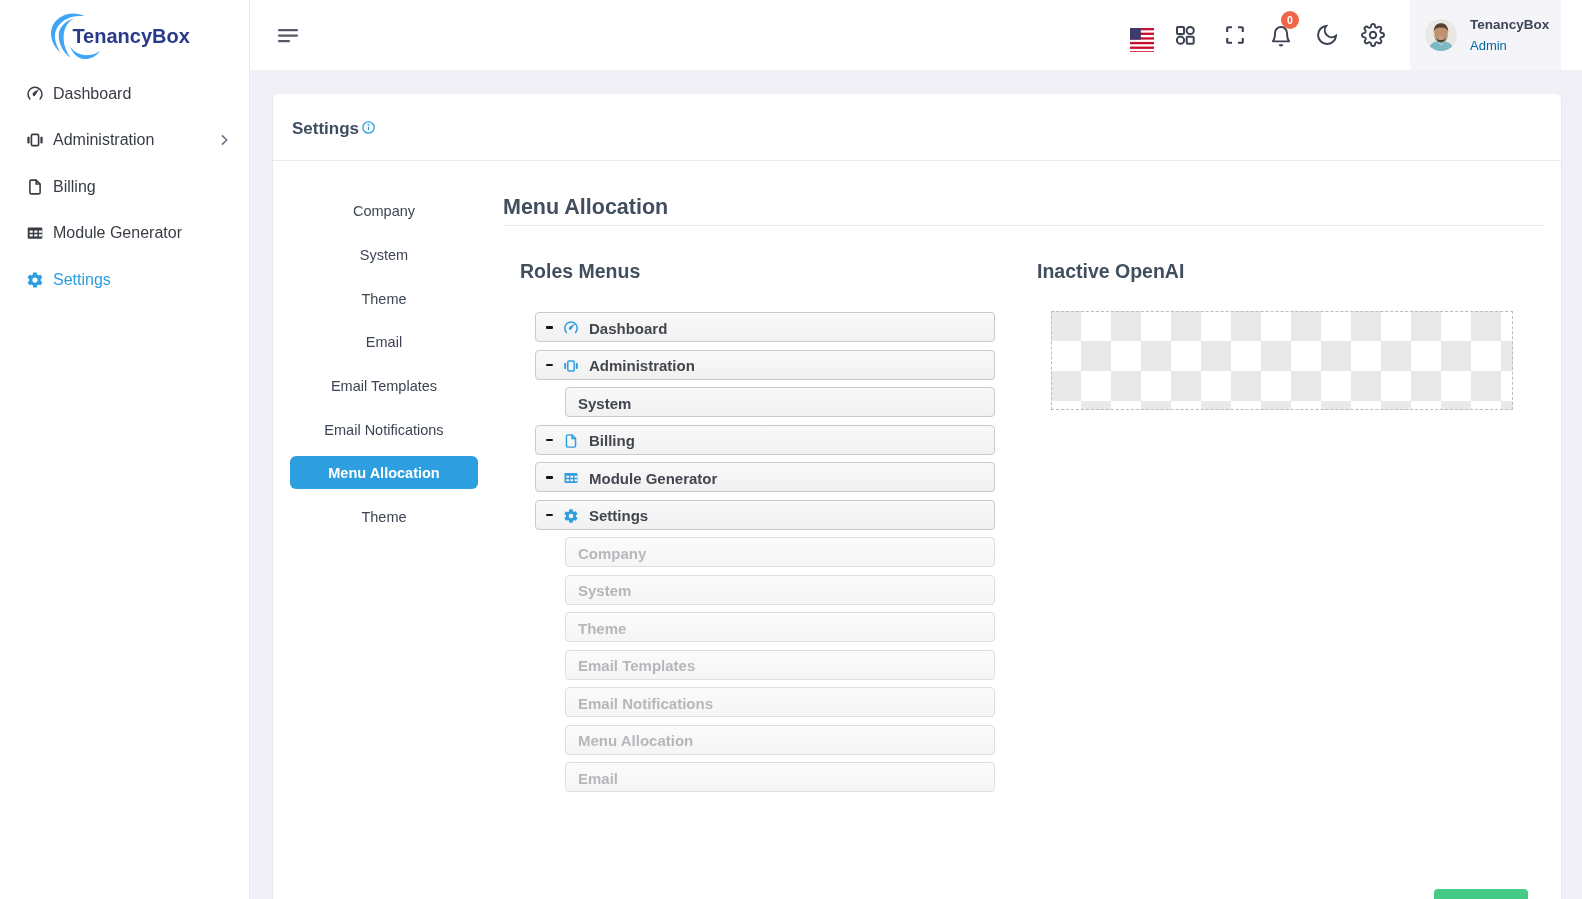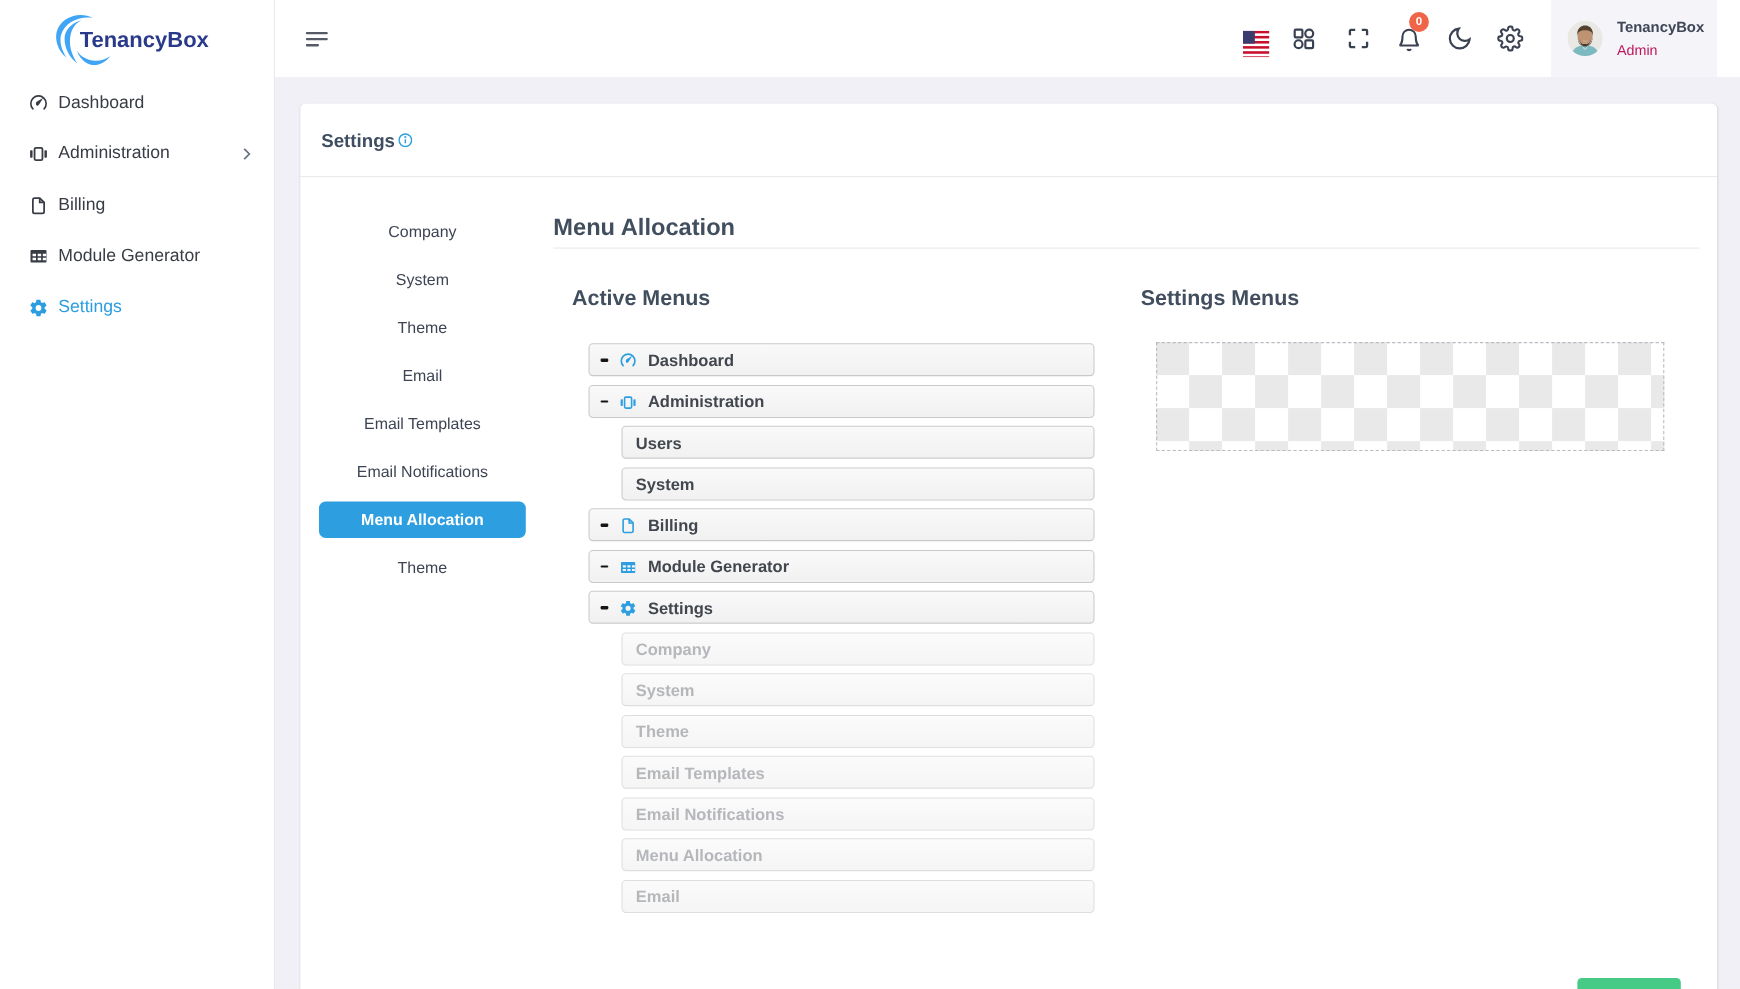--- a/index.html
+++ b/index.html
@@ -10,21 +10,21 @@
 #logo{position:absolute;left:45px;top:8px;width:180px;height:58px;}
 .snav{position:absolute;left:0;width:250px;height:47px;display:flex;align-items:center;padding-left:26px;color:#383c44;font-size:16px;}
 .snav .sicon{width:18px;height:18px;margin-right:9px;flex:0 0 auto;}
 .snav.active{color:#2b9de0;}
 .chev{position:absolute;left:216px;top:15px;}
 
 #topbar{position:absolute;left:250px;top:0;width:1332px;height:70px;background:#fff;z-index:4;}
 .tico{position:absolute;top:23px;width:24px;height:24px;}
 #userblk{position:absolute;left:1160px;top:0;width:151px;height:70px;background:#f4f4f9;}
 #uname{position:absolute;left:60px;top:16.5px;font-size:13.5px;font-weight:bold;color:#3f4656;}
-#urole{position:absolute;left:60px;top:37.5px;font-size:13px;color:#be185d;}
+#urole{position:absolute;left:60px;top:37.5px;font-size:13px;color:#0369a1;}
 #badge{position:absolute;left:1031px;top:11px;width:18px;height:18px;border-radius:50%;background:#f06548;color:#fff;font-size:10.5px;font-weight:bold;text-align:center;line-height:18px;}
 
 #main{position:absolute;left:250px;top:70px;width:1332px;height:829px;background:#f0f0f6;}
 #card{position:absolute;left:23px;top:24px;width:1288px;height:1000px;background:#fff;border-radius:5px;box-shadow:0 1px 2px rgba(56,65,74,.15);}
 #cardtitle{position:absolute;left:19px;top:119px;font-size:17px;font-weight:bold;color:#3f4d62;}
 #cardtitle{top:25px;}
 #infoico{position:absolute;left:89px;top:27px;}
 #hr1{position:absolute;left:0;top:66px;width:1288px;height:1px;background:#e9ebec;}
 .tab{position:absolute;left:17px;width:188px;height:33px;display:flex;align-items:center;justify-content:center;font-size:14.5px;color:#3d4453;border-radius:6px;}
 .tab.active{background:#2d9fe0;color:#fff;font-weight:bold;}
@@ -184,45 +184,42 @@
     <div class="tab" style="top:144px;">System</div>
     <div class="tab" style="top:188px;">Theme</div>
     <div class="tab" style="top:231px;">Email</div>
     <div class="tab" style="top:275px;">Email Templates</div>
     <div class="tab" style="top:319px;">Email Notifications</div>
     <div class="tab active" style="top:362px;">Menu Allocation</div>
     <div class="tab" style="top:406px;">Theme</div>
 
     <div id="mahead">Menu Allocation</div>
     <div id="hr2"></div>
-    <div id="acthead">Active Menus</div>
-    <div id="inacthead">Settings Menus</div>
+    <div id="acthead">Roles Menus</div>
+    <div id="inacthead">Inactive OpenAI</div>
 
     <div id="list">
       <div class="itm">
             <span class="minus"></span>
         <svg class="iico" viewBox="0 0 24 24" fill="none" stroke="#2d9fe0" stroke-width="2.3">
               <path d="M5.2 18.6 A 9.3 9.3 0 1 1 18.8 18.6" stroke-linecap="round"></path>
               <path d="M9.8 14.6c-1.3-1.3-1.3-3.4 0-4.6l8-4.9-4.9 8c-.9 1.5-2.1 2.4-3.1 1.5z" fill="#2d9fe0" stroke="none"></path>
             </svg>
         <span class="lbl">Dashboard</span>
           </div>
       <div class="itm">
             <span class="minus"></span>
         <svg class="iico" viewBox="0 0 24 24" fill="#2d9fe0">
               <rect x="7.2" y="4.5" width="9.6" height="15" rx="1.8" fill="none" stroke="#2d9fe0" stroke-width="2.2"></rect>
               <rect x="1.8" y="7.5" width="3" height="9" rx="1"></rect>
               <rect x="19.2" y="7.5" width="3" height="9" rx="1"></rect>
             </svg>
         <span class="lbl">Administration</span>
           </div>
       <div class="itm sub">
-            <span class="lbl">Users</span>
-          </div>
-      <div class="itm sub">
             <span class="lbl">System</span>
           </div>
       <div class="itm">
             <span class="minus"></span>
         <svg class="iico" viewBox="0 0 24 24" fill="none" stroke="#2d9fe0" stroke-width="2.2">
               <path d="M13.5 2.8H7.2c-1.1 0-2 .9-2 2v14.4c0 1.1.9 2 2 2h9.6c1.1 0 2-.9 2-2V8.1z"></path>
               <path d="M13.5 2.8v5.3h5.3"></path>
             </svg>
         <span class="lbl">Billing</span>
           </div>

